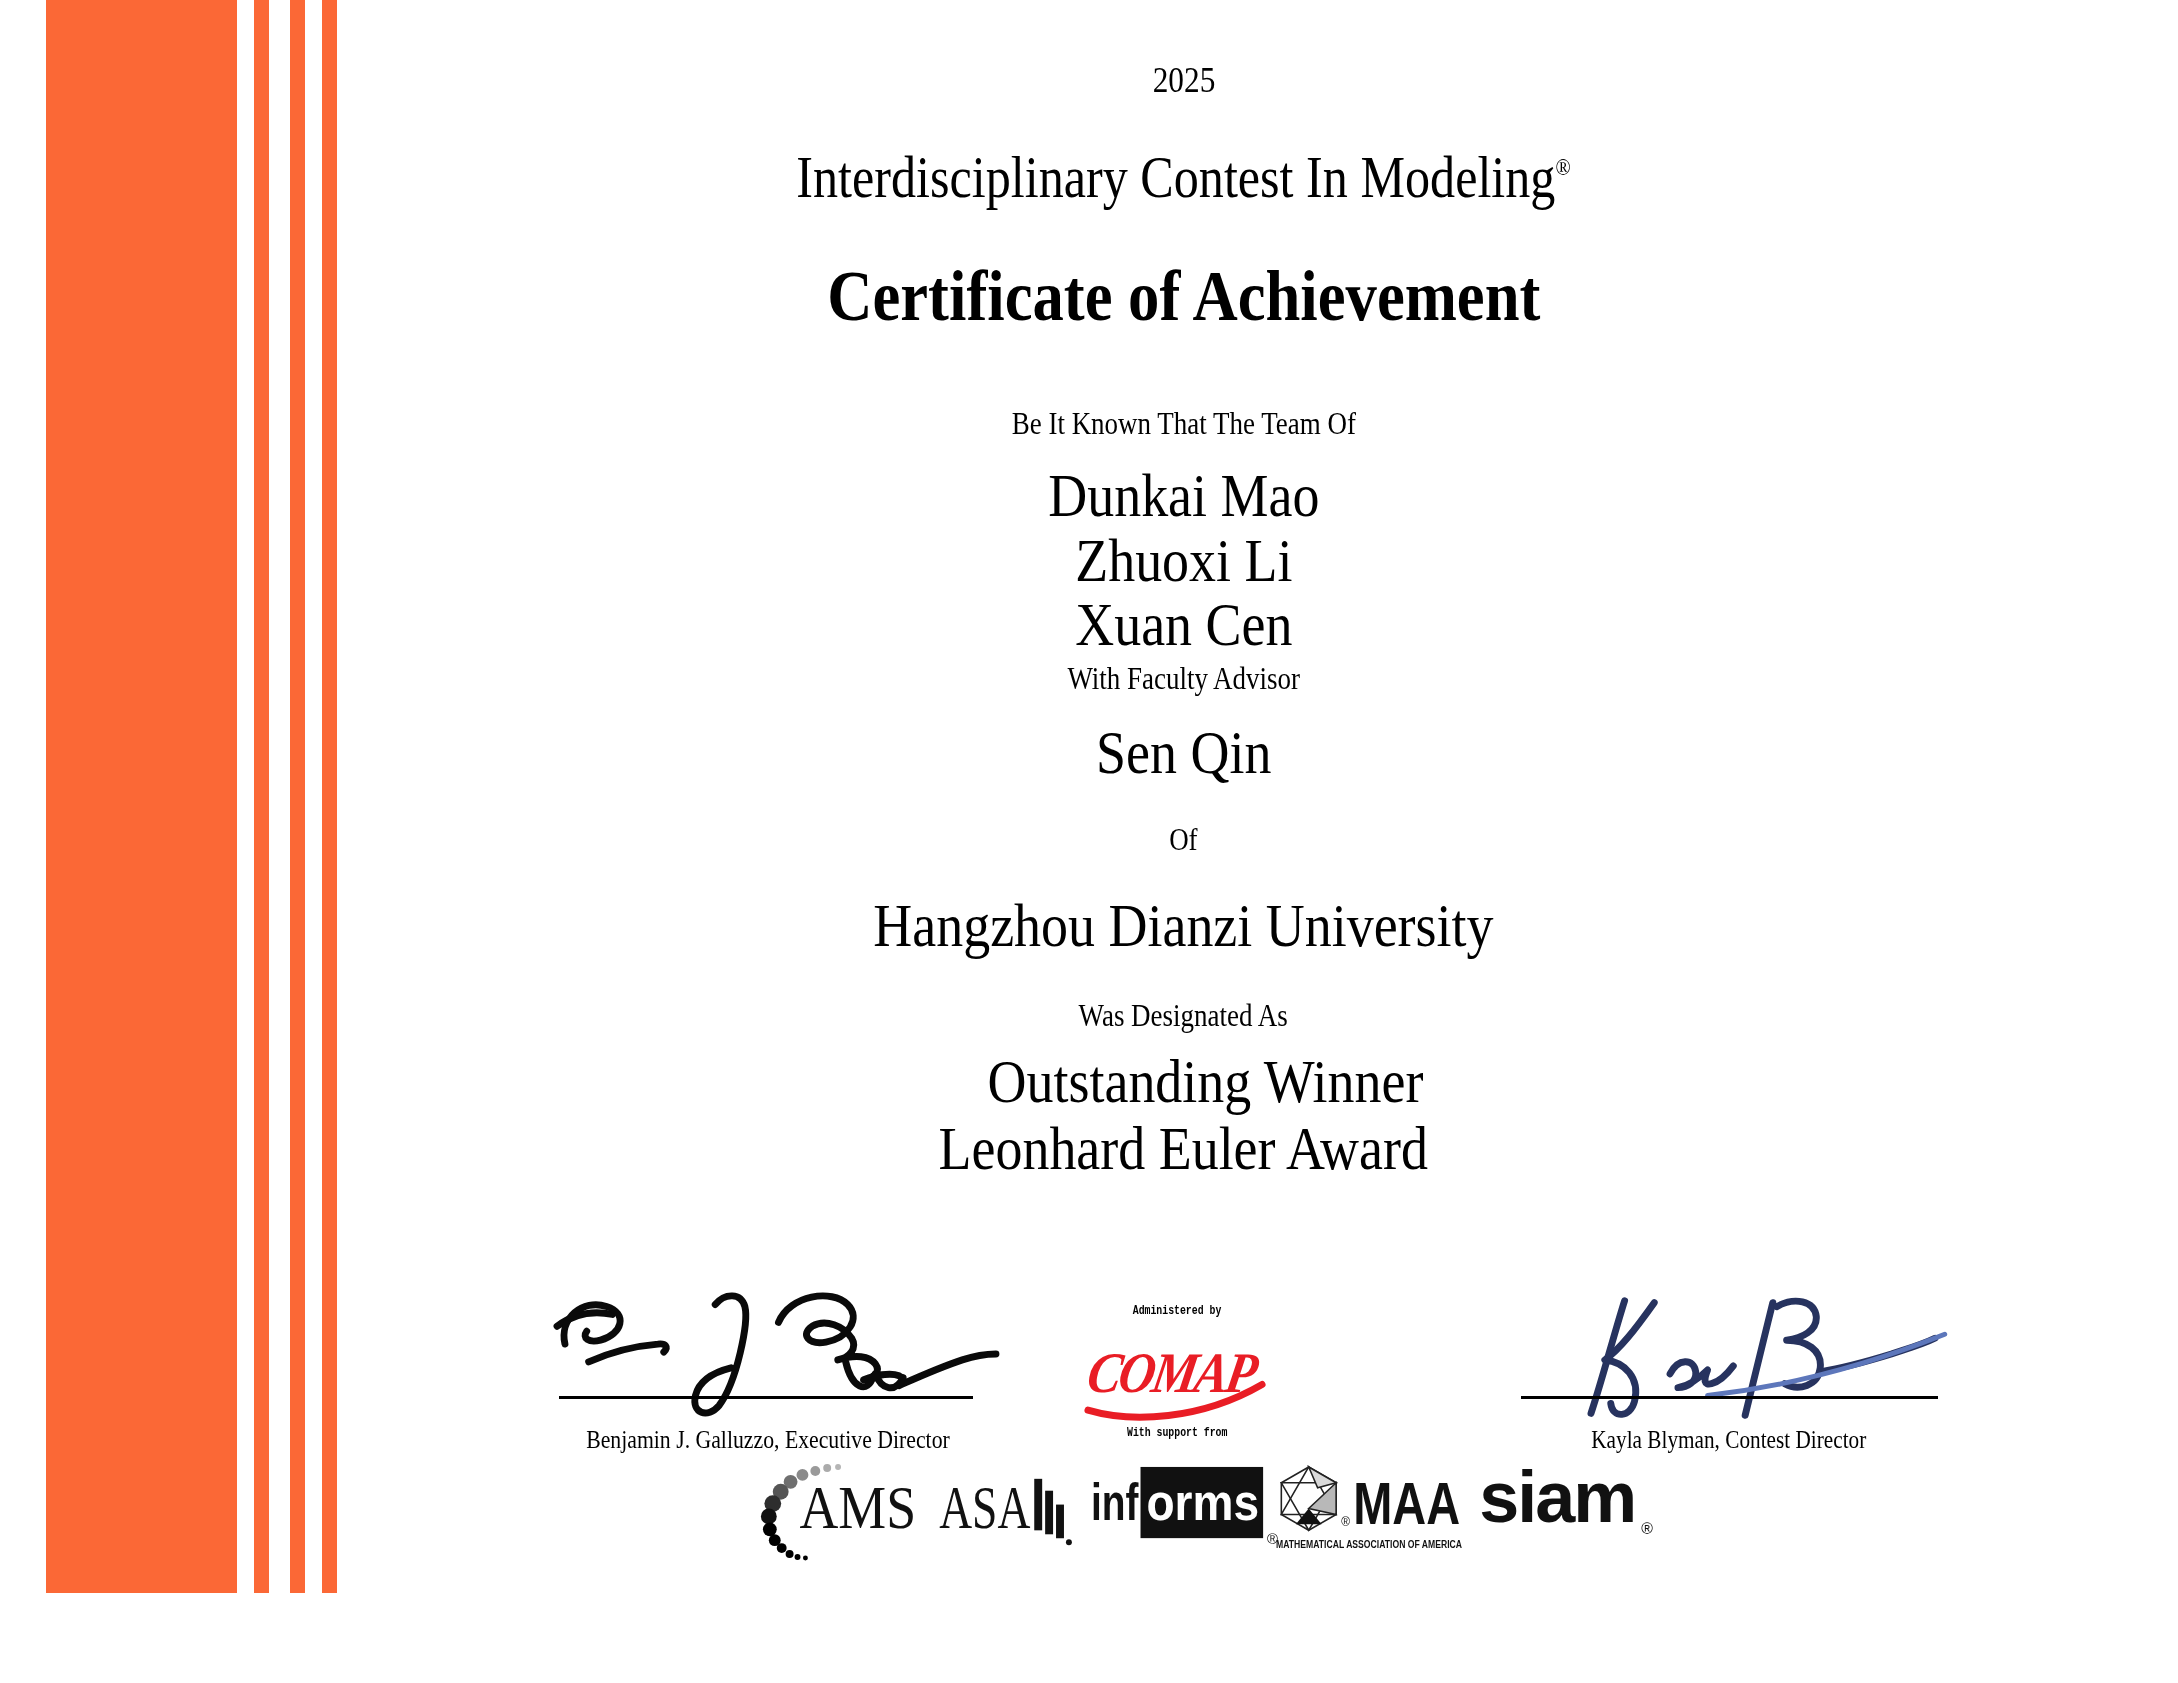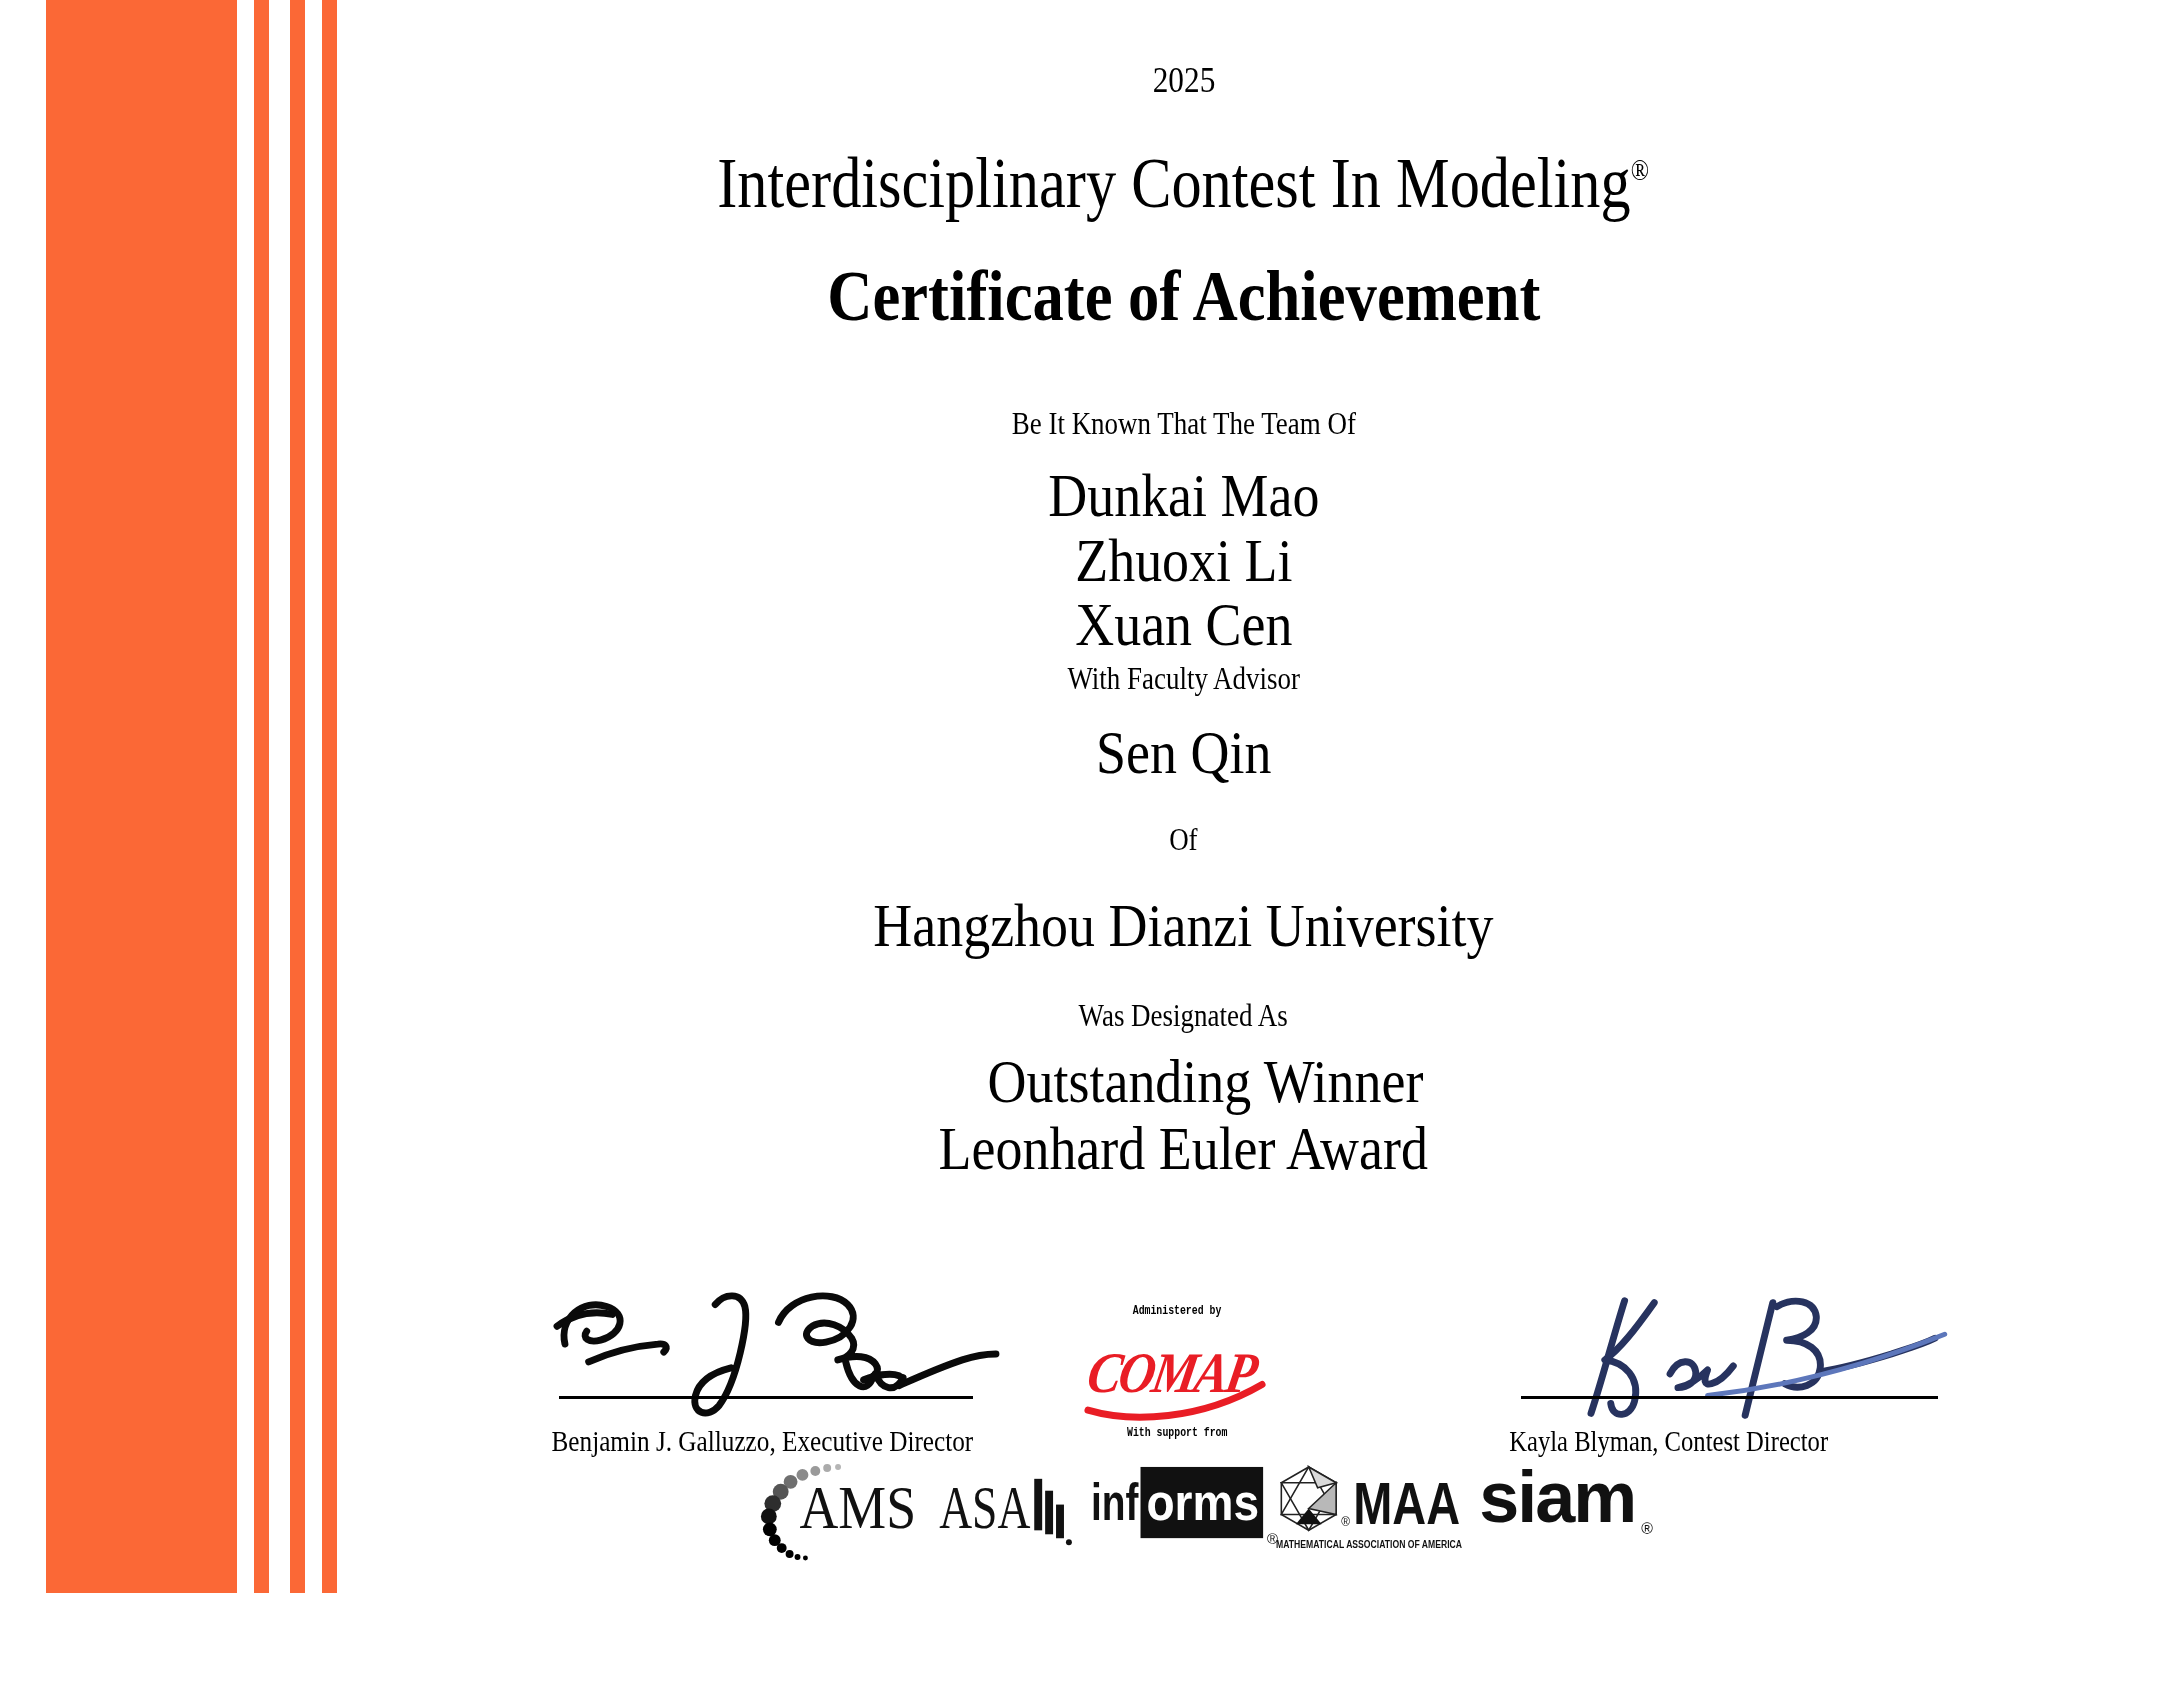--- a/index.html
+++ b/index.html
@@ -11,28 +11,28 @@
   .stripe-main{left:46px;width:191px;}
   .stripe-1{left:254px;width:15px;}
   .stripe-2{left:290px;width:15px;}
   .stripe-3{left:322px;width:15px;}
   
   .line{position:absolute;left:337px;width:1693px;text-align:center;line-height:1;
         white-space:nowrap;color:#000;font-family:"Liberation Serif",serif;}
   .sx{display:inline-block;transform:scaleX(0.87);transform-origin:50% 50%;}
   .sx85{display:inline-block;transform:scaleX(0.85);transform-origin:50% 50%;}
   .fs-year{font-size:36px;margin-top:11px;}
-  .fs-title{font-size:71px;}
+  .fs-title{font-size:59px;}
   .fs-sub{font-size:72px;font-weight:bold;}
   .fs-big{font-size:62px;}
   .fs-small{font-size:31px;}
   .reg-sup{font-size:0.40em;vertical-align:0.95em;letter-spacing:0;}
   
   .sig-line{position:absolute;height:0;border-top:3px solid #000;}
-  .sig-name{position:absolute;text-align:left;font-size:29px;line-height:1;white-space:nowrap;}
+  .sig-name{position:absolute;text-align:center;font-size:25px;line-height:1;white-space:nowrap;}
   
   .admin-label{position:absolute;left:1029px;width:297px;text-align:center;
                font-family:Liberation Mono, monospace;font-weight:bold;font-size:12px;line-height:1;}
   .admin-label .sxl{display:inline-block;transform:scaleX(0.82);transform-origin:50% 50%;}
   
   svg text{font-family:"Liberation Sans",sans-serif;}
   svg text.serifed{font-family:"Liberation Serif",serif;}
 </style>
 </head>
 <body>

